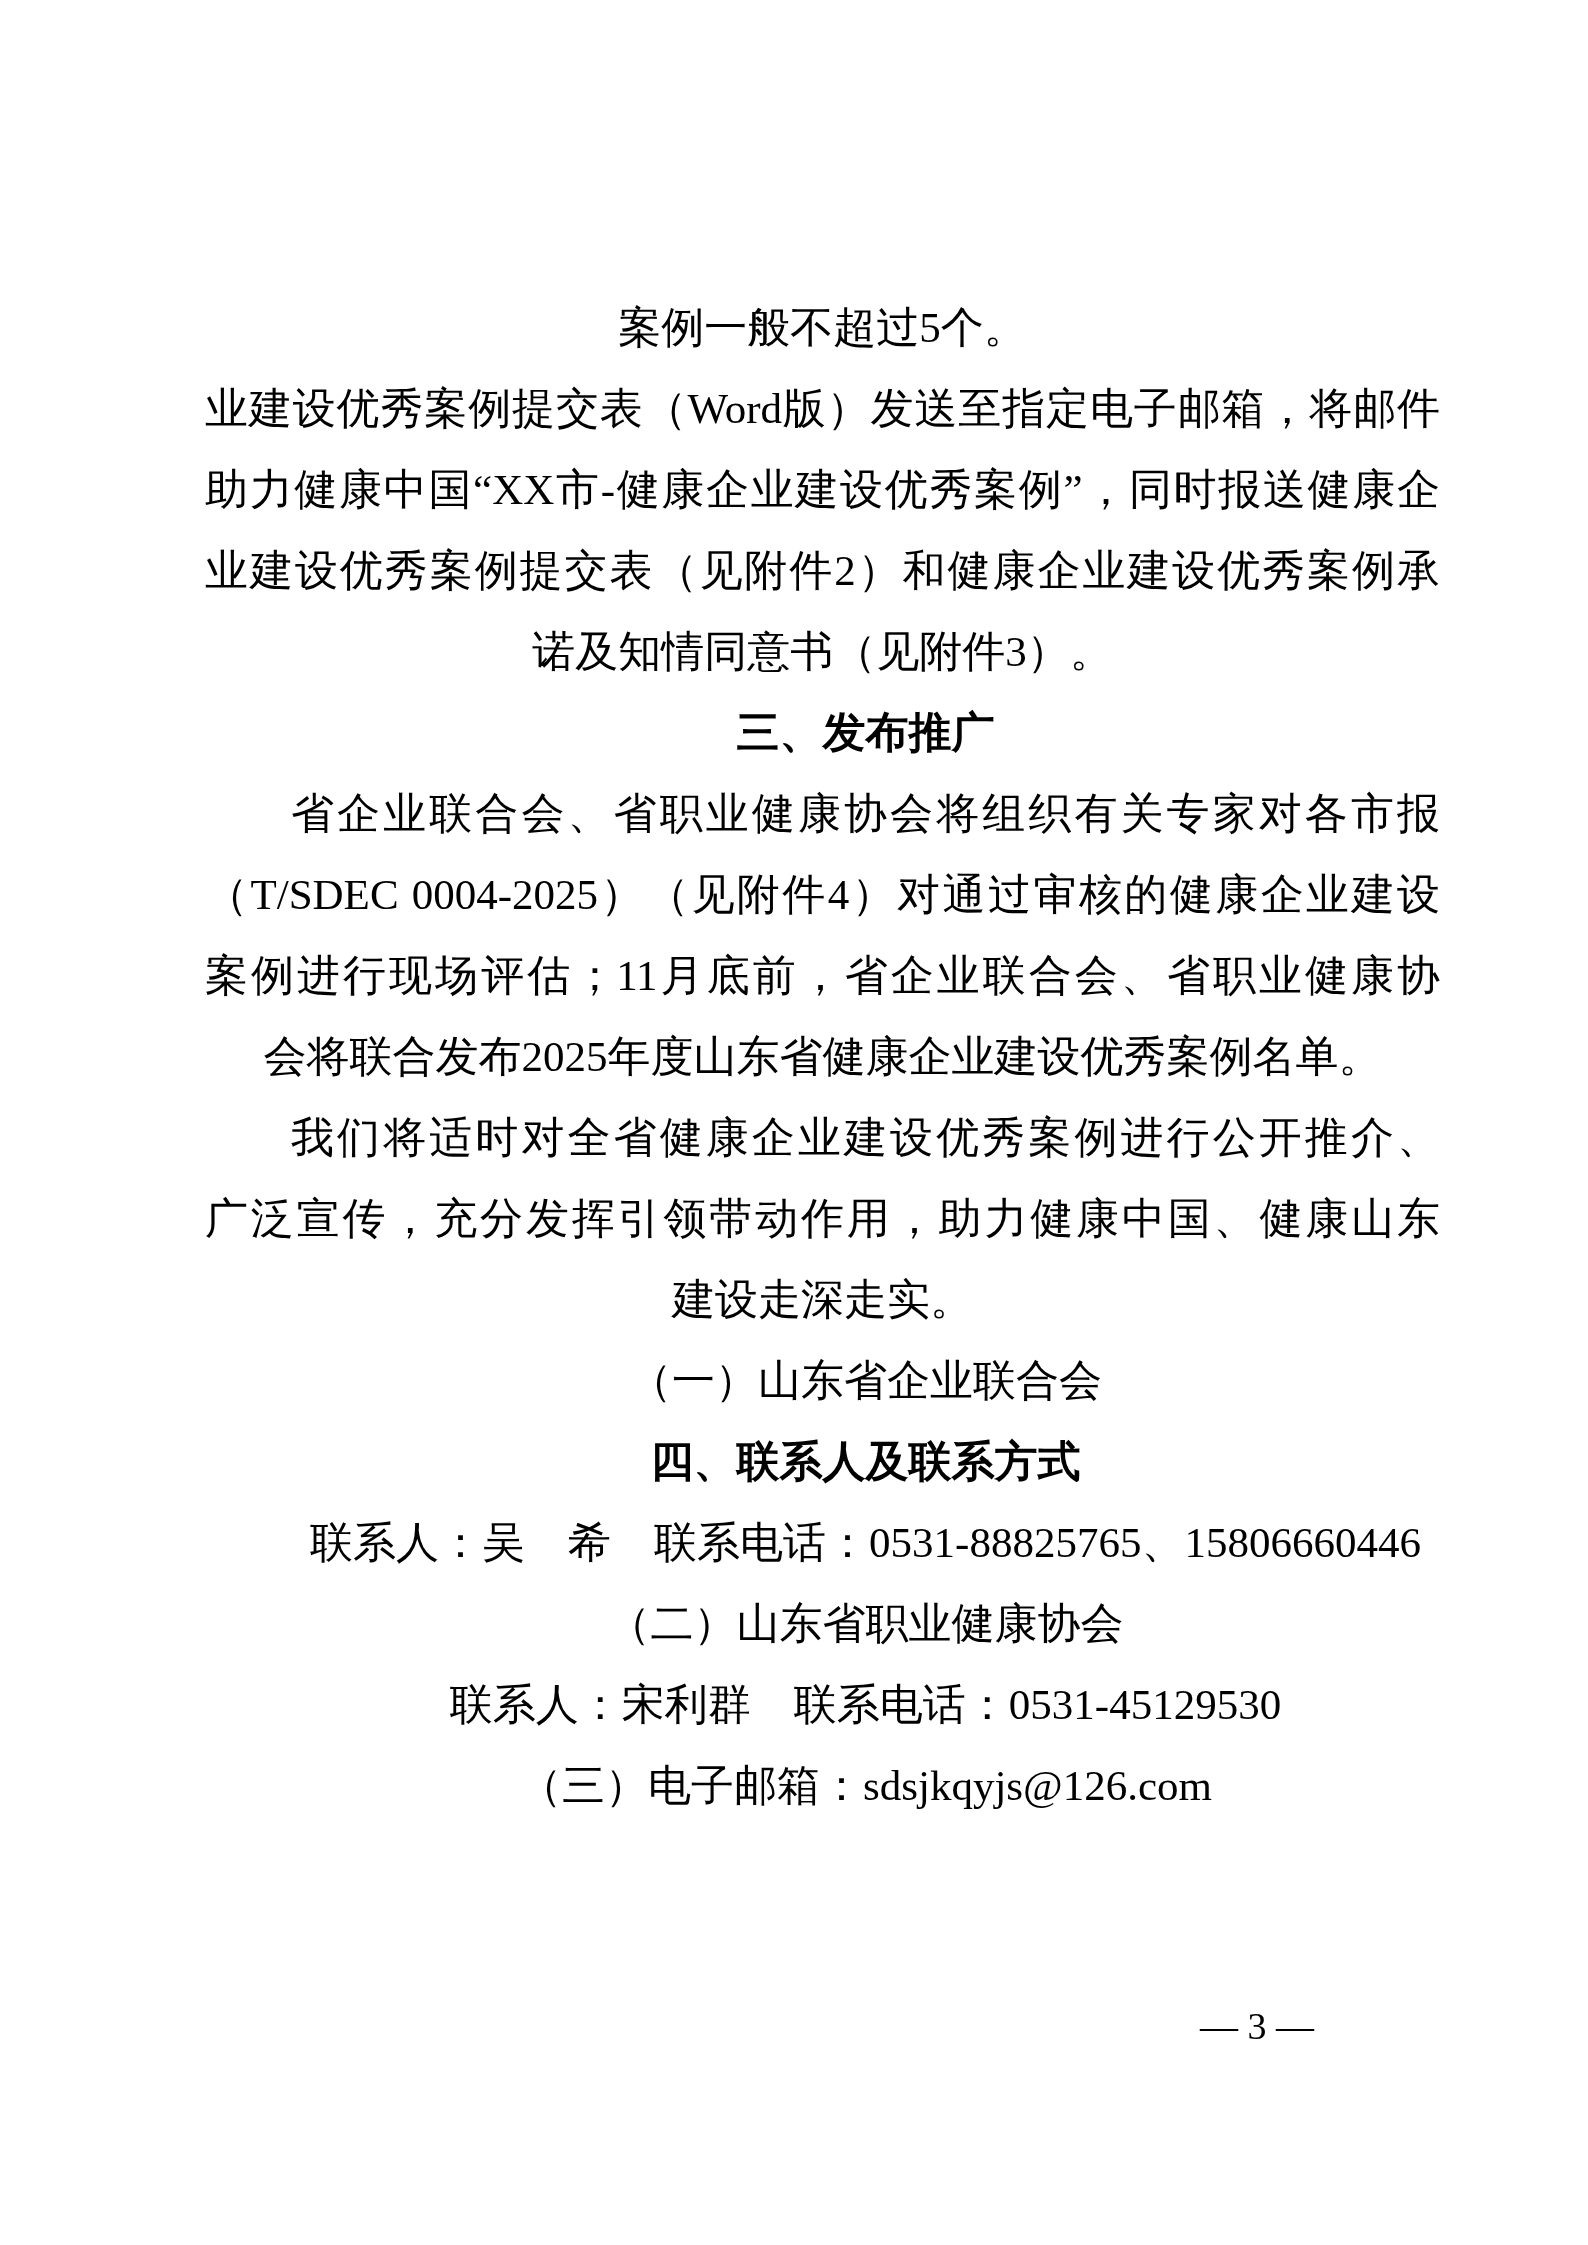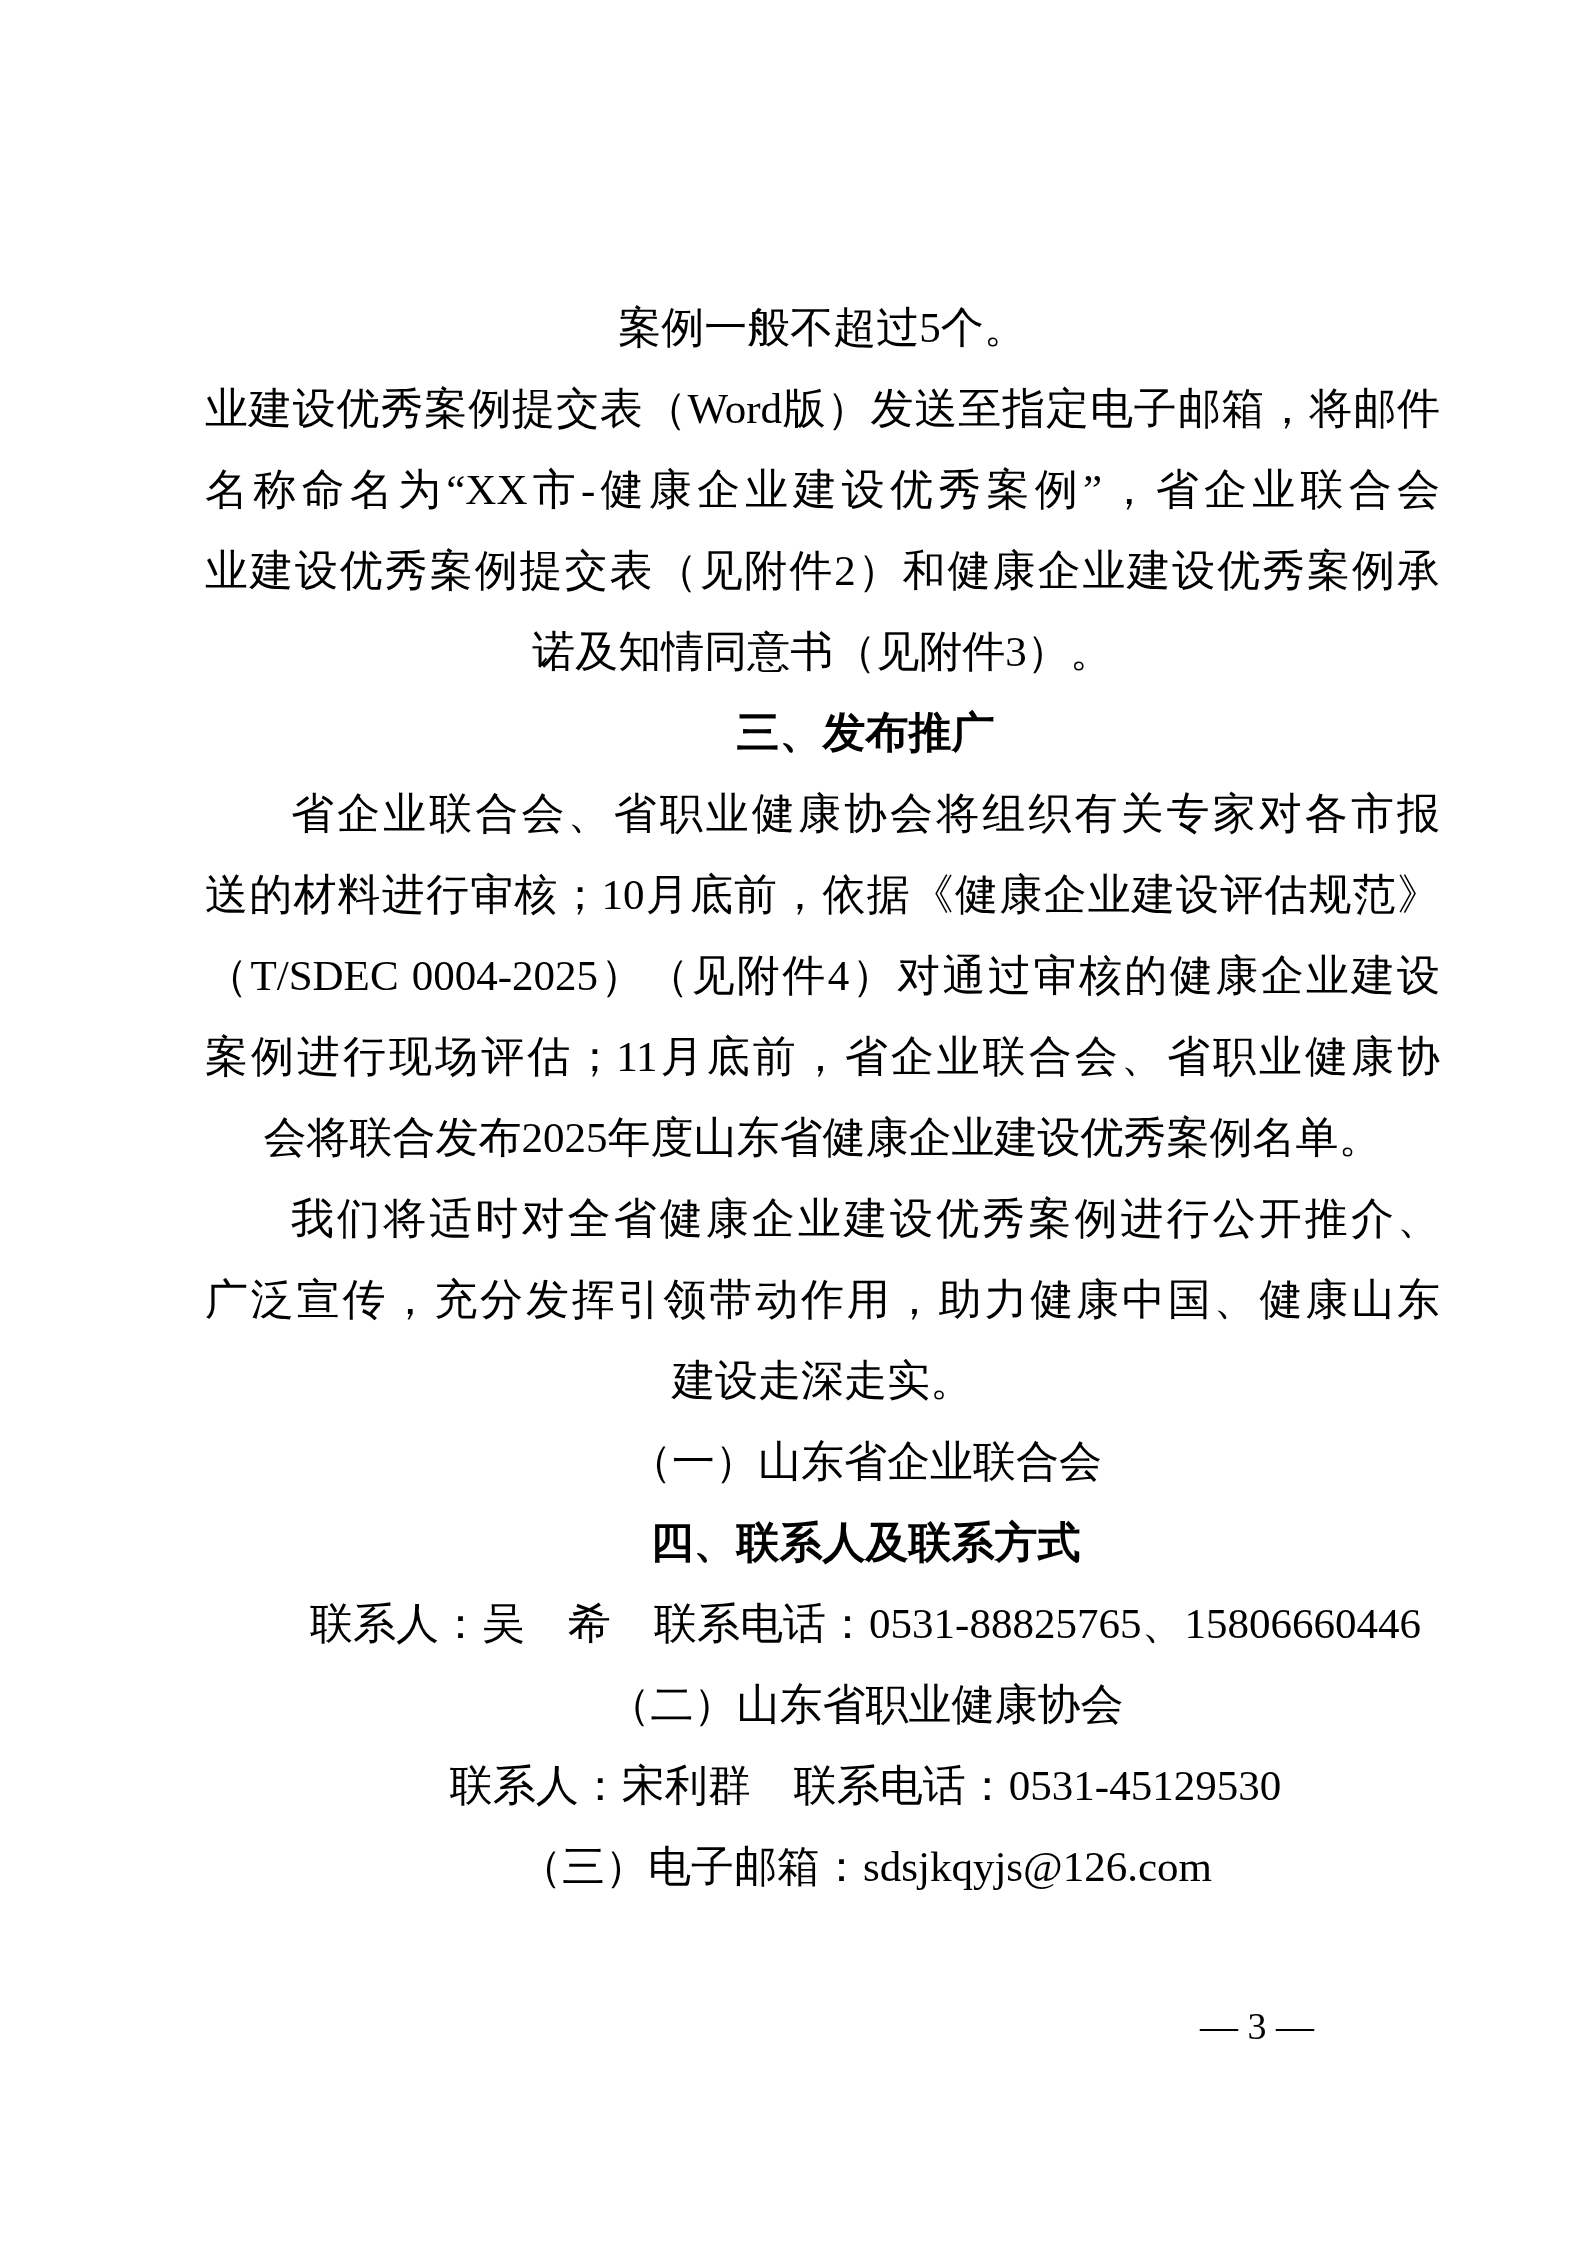--- a/index.html
+++ b/index.html
@@ -54,26 +54,25 @@
     white-space: nowrap;
   }
 </style>
 </head>
 <body>
 
 <div class="page">
   <div class="content">
     <div class="ln">案例一般不超过5个。</div>
     <div class="ln just">业建设优秀案例提交表（Word版）发送至指定电子邮箱，将邮件</div>
-    <div class="ln just">名称命名为“XX市-健康企业建设优秀案例”，省企业联合会</div>
+    <div class="ln just">助力健康中国“XX市-健康企业建设优秀案例”，同时报送健康企</div>
     <div class="ln just">业建设优秀案例提交表（见附件2）和健康企业建设优秀案例承</div>
     <div class="ln">诺及知情同意书（见附件3）。</div>
     <div class="ln ind head">三、发布推广</div>
     <div class="ln ind just">省企业联合会、省职业健康协会将组织有关专家对各市报</div>
-    <div class="ln just">送的材料进行审核；10月底前，依据《健康企业建设评估规范》</div>
     <div class="ln just">（T/SDEC 0004-2025）（见附件4）对通过审核的健康企业建设</div>
     <div class="ln just">案例进行现场评估；11月底前，省企业联合会、省职业健康协</div>
     <div class="ln">会将联合发布2025年度山东省健康企业建设优秀案例名单。</div>
     <div class="ln ind just">我们将适时对全省健康企业建设优秀案例进行公开推介、</div>
     <div class="ln just">广泛宣传，充分发挥引领带动作用，助力健康中国、健康山东</div>
     <div class="ln">建设走深走实。</div>
     <div class="ln ind">（一）山东省企业联合会</div>
     <div class="ln ind head">四、联系人及联系方式</div>
     <div class="ln ind">联系人：吴　希　联系电话：0531-88825765、15806660446</div>
     <div class="ln ind">（二）山东省职业健康协会</div>

